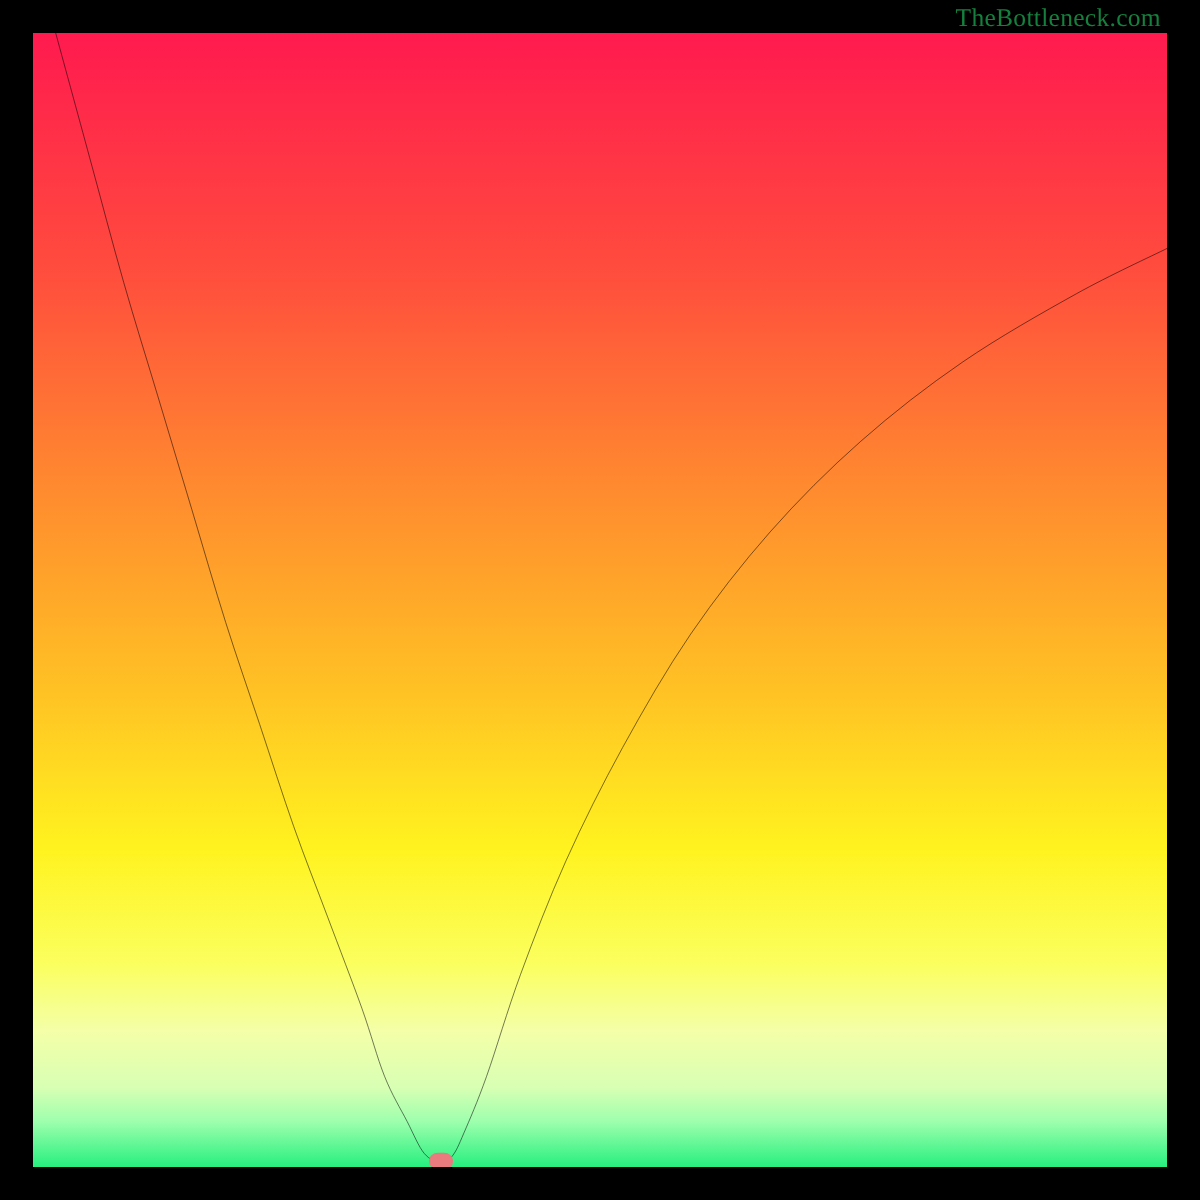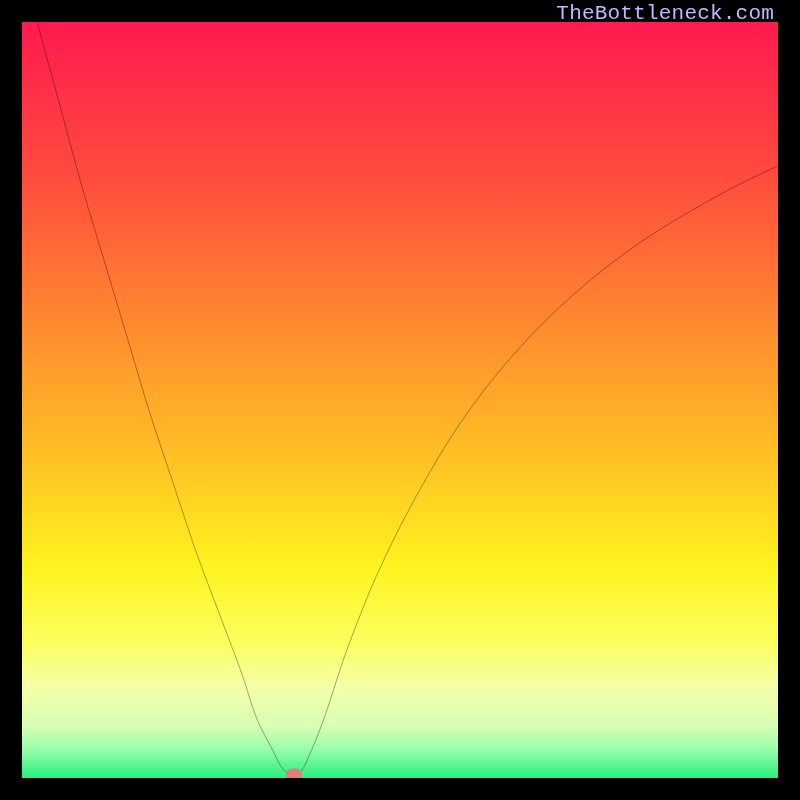--- a/index.html
+++ b/index.html
@@ -34,25 +34,25 @@
   svg.curve {
     position: absolute;
     inset: 0;
     width: 100%;
     height: 100%;
   }
   .watermark {
     position: absolute;
     top: 2px;
     right: 26px;
-    color: #c4b5fd;
-    font-size: 21px;
+    color: #15803d;
+    font-size: 17px;
     font-weight: 500;
     letter-spacing: 0.2px;
-    font-family: Liberation Mono, monospace;
+    font-family: Liberation Serif, serif;
   }
   .marker {
     position: absolute;
     width: 16px;
     height: 11px;
     border-radius: 6px / 5px;
     background: #e97a7d;
     transform: translate(-50%, -50%);
   }
 </style>

